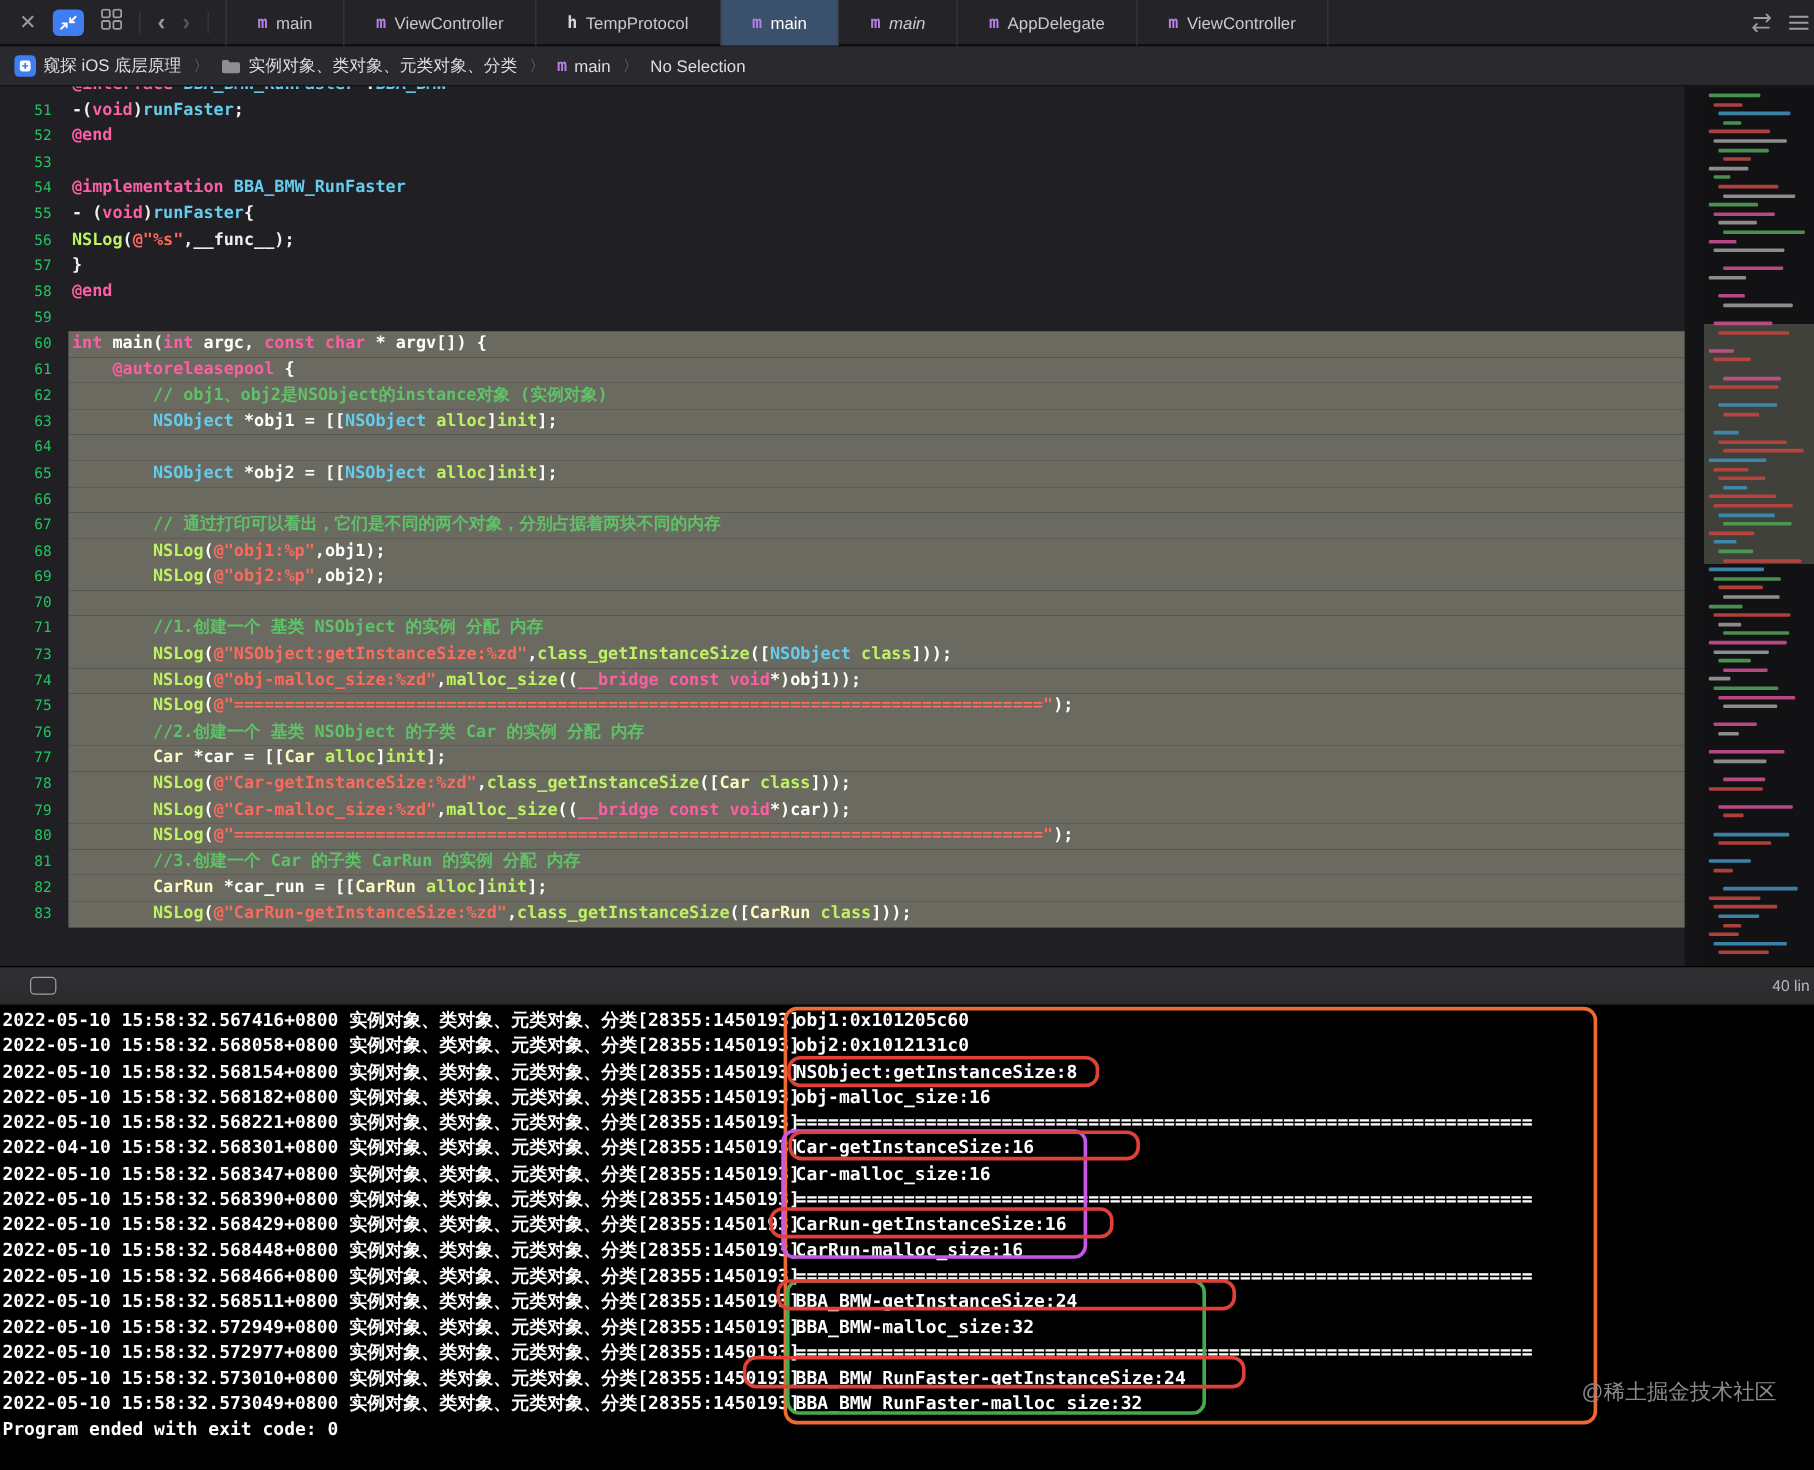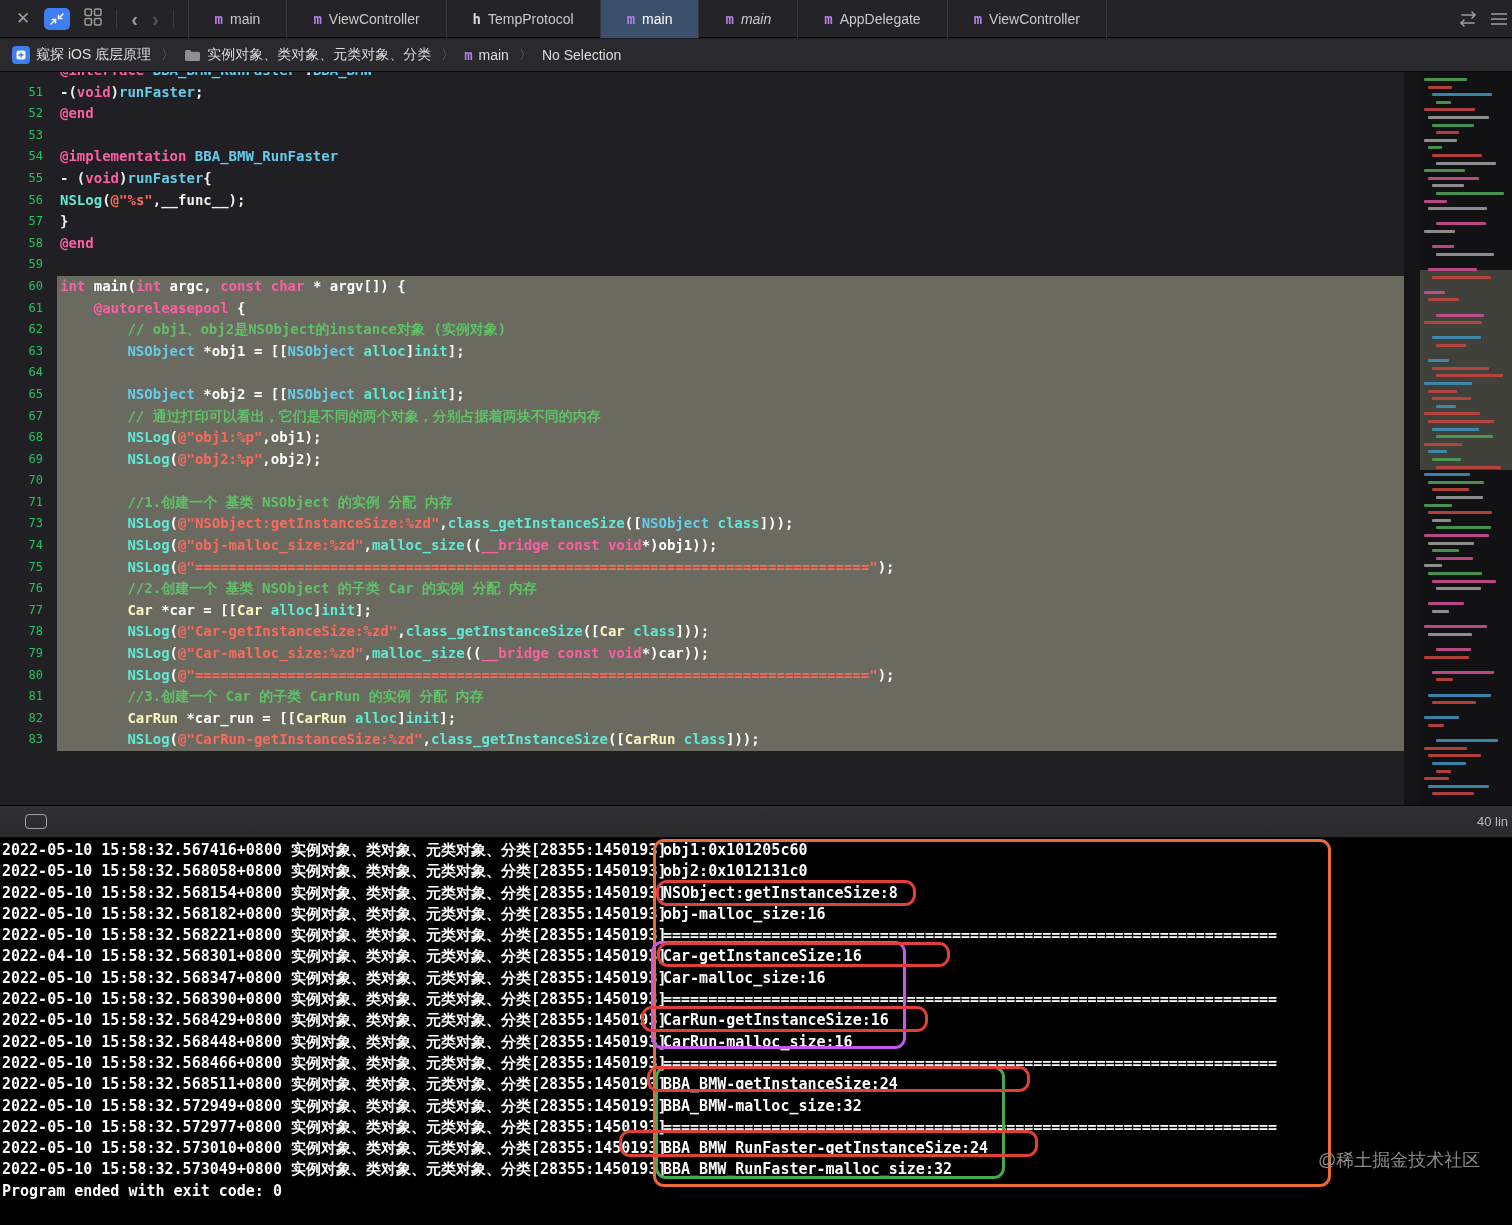--- a/index.html
+++ b/index.html
@@ -57,21 +57,21 @@
     position:absolute; left:0; top:72px; width:1512px; height:733px;
     background:#1f1f24; overflow:hidden;
   }
   .code-col { position:absolute; left:0; top:-12px; width:1404px; }
   .cl { display:flex; height:21.6px; line-height:21.6px; white-space:pre;
     font-family:"DejaVu Sans Mono", monospace; font-size:14px; font-weight:600; }
   .ln { flex:0 0 57px; text-align:right; padding-right:14px; color:#22c55e;
     font-size:12px; font-weight:400; font-family:"DejaVu Sans Mono", monospace; }
   .ct { flex:1 1 auto; padding-left:3px; }
   .cl.sel .ct { background:#6a6a60; }
-  .k { color:#fc5fa3; } .c { color:#66ccec; } .b { color:#5eead4; }
+  .k { color:#fc5fa3; } .c { color:#66ccec; } .b { color:#bef264; }
   .g { color:#5fc168; } .e { color:#fef9c3; } .s { color:#fc6a5d; } .w { color:#f0f0f0; }
   .cl.sel .w { color:#ffffff; }
 
   .vscroll { position:absolute; right:92px; top:0; width:16px; height:733px; background:#141417; }
   .minimap { position:absolute; right:0; top:0; width:92px; height:733px; background:#121215; }
   .mm-bar { position:absolute; height:3px; border-radius:1px; }
   .mm-view { position:absolute; left:0; width:92px; top:198px; height:200px;
     background:rgba(112,112,100,0.5); }
 
   
@@ -228,20 +228,21 @@
         <div class="cl"><span class="ln">56</span><span class="ct"><span class="b">NSLog</span><span class="w">(</span><span class="s">@"%s"</span><span class="w">,__func__);</span></span></div>
         <div class="cl"><span class="ln">57</span><span class="ct"><span class="w">}</span></span></div>
         <div class="cl"><span class="ln">58</span><span class="ct"><span class="k">@end</span></span></div>
         <div class="cl"><span class="ln">59</span><span class="ct"></span></div>
         <div class="cl sel"><span class="ln">60</span><span class="ct"><span class="k">int</span><span class="w"> main(</span><span class="k">int</span><span class="w"> argc, </span><span class="k">const char</span><span class="w"> * argv[]) {</span></span></div>
         <div class="cl sel"><span class="ln">61</span><span class="ct"><span class="w">    </span><span class="k">@autoreleasepool</span><span class="w"> {</span></span></div>
         <div class="cl sel"><span class="ln">62</span><span class="ct"><span class="g">        // obj1、obj2是NSObject的instance对象 (实例对象)</span></span></div>
         <div class="cl sel"><span class="ln">63</span><span class="ct"><span class="w">        </span><span class="c">NSObject</span><span class="w"> *obj1 = [[</span><span class="c">NSObject</span><span class="w"> </span><span class="b">alloc</span><span class="w">]</span><span class="b">init</span><span class="w">];</span></span></div>
         <div class="cl sel"><span class="ln">64</span><span class="ct"></span></div>
         <div class="cl sel"><span class="ln">65</span><span class="ct"><span class="w">        </span><span class="c">NSObject</span><span class="w"> *obj2 = [[</span><span class="c">NSObject</span><span class="w"> </span><span class="b">alloc</span><span class="w">]</span><span class="b">init</span><span class="w">];</span></span></div>
+        <div class="cl sel"><span class="ln">66</span><span class="ct"></span></div>
         <div class="cl sel"><span class="ln">67</span><span class="ct"><span class="g">        // 通过打印可以看出，它们是不同的两个对象，分别占据着两块不同的内存</span></span></div>
         <div class="cl sel"><span class="ln">68</span><span class="ct"><span class="w">        </span><span class="b">NSLog</span><span class="w">(</span><span class="s">@"obj1:%p"</span><span class="w">,obj1);</span></span></div>
         <div class="cl sel"><span class="ln">69</span><span class="ct"><span class="w">        </span><span class="b">NSLog</span><span class="w">(</span><span class="s">@"obj2:%p"</span><span class="w">,obj2);</span></span></div>
         <div class="cl sel"><span class="ln">70</span><span class="ct"></span></div>
         <div class="cl sel"><span class="ln">71</span><span class="ct"><span class="g">        //1.创建一个 基类 NSObject 的实例 分配 内存</span></span></div>
         <div class="cl sel"><span class="ln">73</span><span class="ct"><span class="w">        </span><span class="b">NSLog</span><span class="w">(</span><span class="s">@"NSObject:getInstanceSize:%zd"</span><span class="w">,</span><span class="b">class_getInstanceSize</span><span class="w">([</span><span class="c">NSObject</span><span class="w"> </span><span class="b">class</span><span class="w">]));</span></span></div>
         <div class="cl sel"><span class="ln">74</span><span class="ct"><span class="w">        </span><span class="b">NSLog</span><span class="w">(</span><span class="s">@"obj-malloc_size:%zd"</span><span class="w">,</span><span class="b">malloc_size</span><span class="w">((</span><span class="k">__bridge const void</span><span class="w">*)obj1));</span></span></div>
         <div class="cl sel"><span class="ln">75</span><span class="ct"><span class="w">        </span><span class="b">NSLog</span><span class="w">(</span><span class="s">@"================================================================================"</span><span class="w">);</span></span></div>
         <div class="cl sel"><span class="ln">76</span><span class="ct"><span class="g">        //2.创建一个 基类 NSObject 的子类 Car 的实例 分配 内存</span></span></div>
         <div class="cl sel"><span class="ln">77</span><span class="ct"><span class="w">        </span><span class="e">Car</span><span class="w"> *car = [[</span><span class="e">Car</span><span class="w"> </span><span class="b">alloc</span><span class="w">]</span><span class="b">init</span><span class="w">];</span></span></div>

